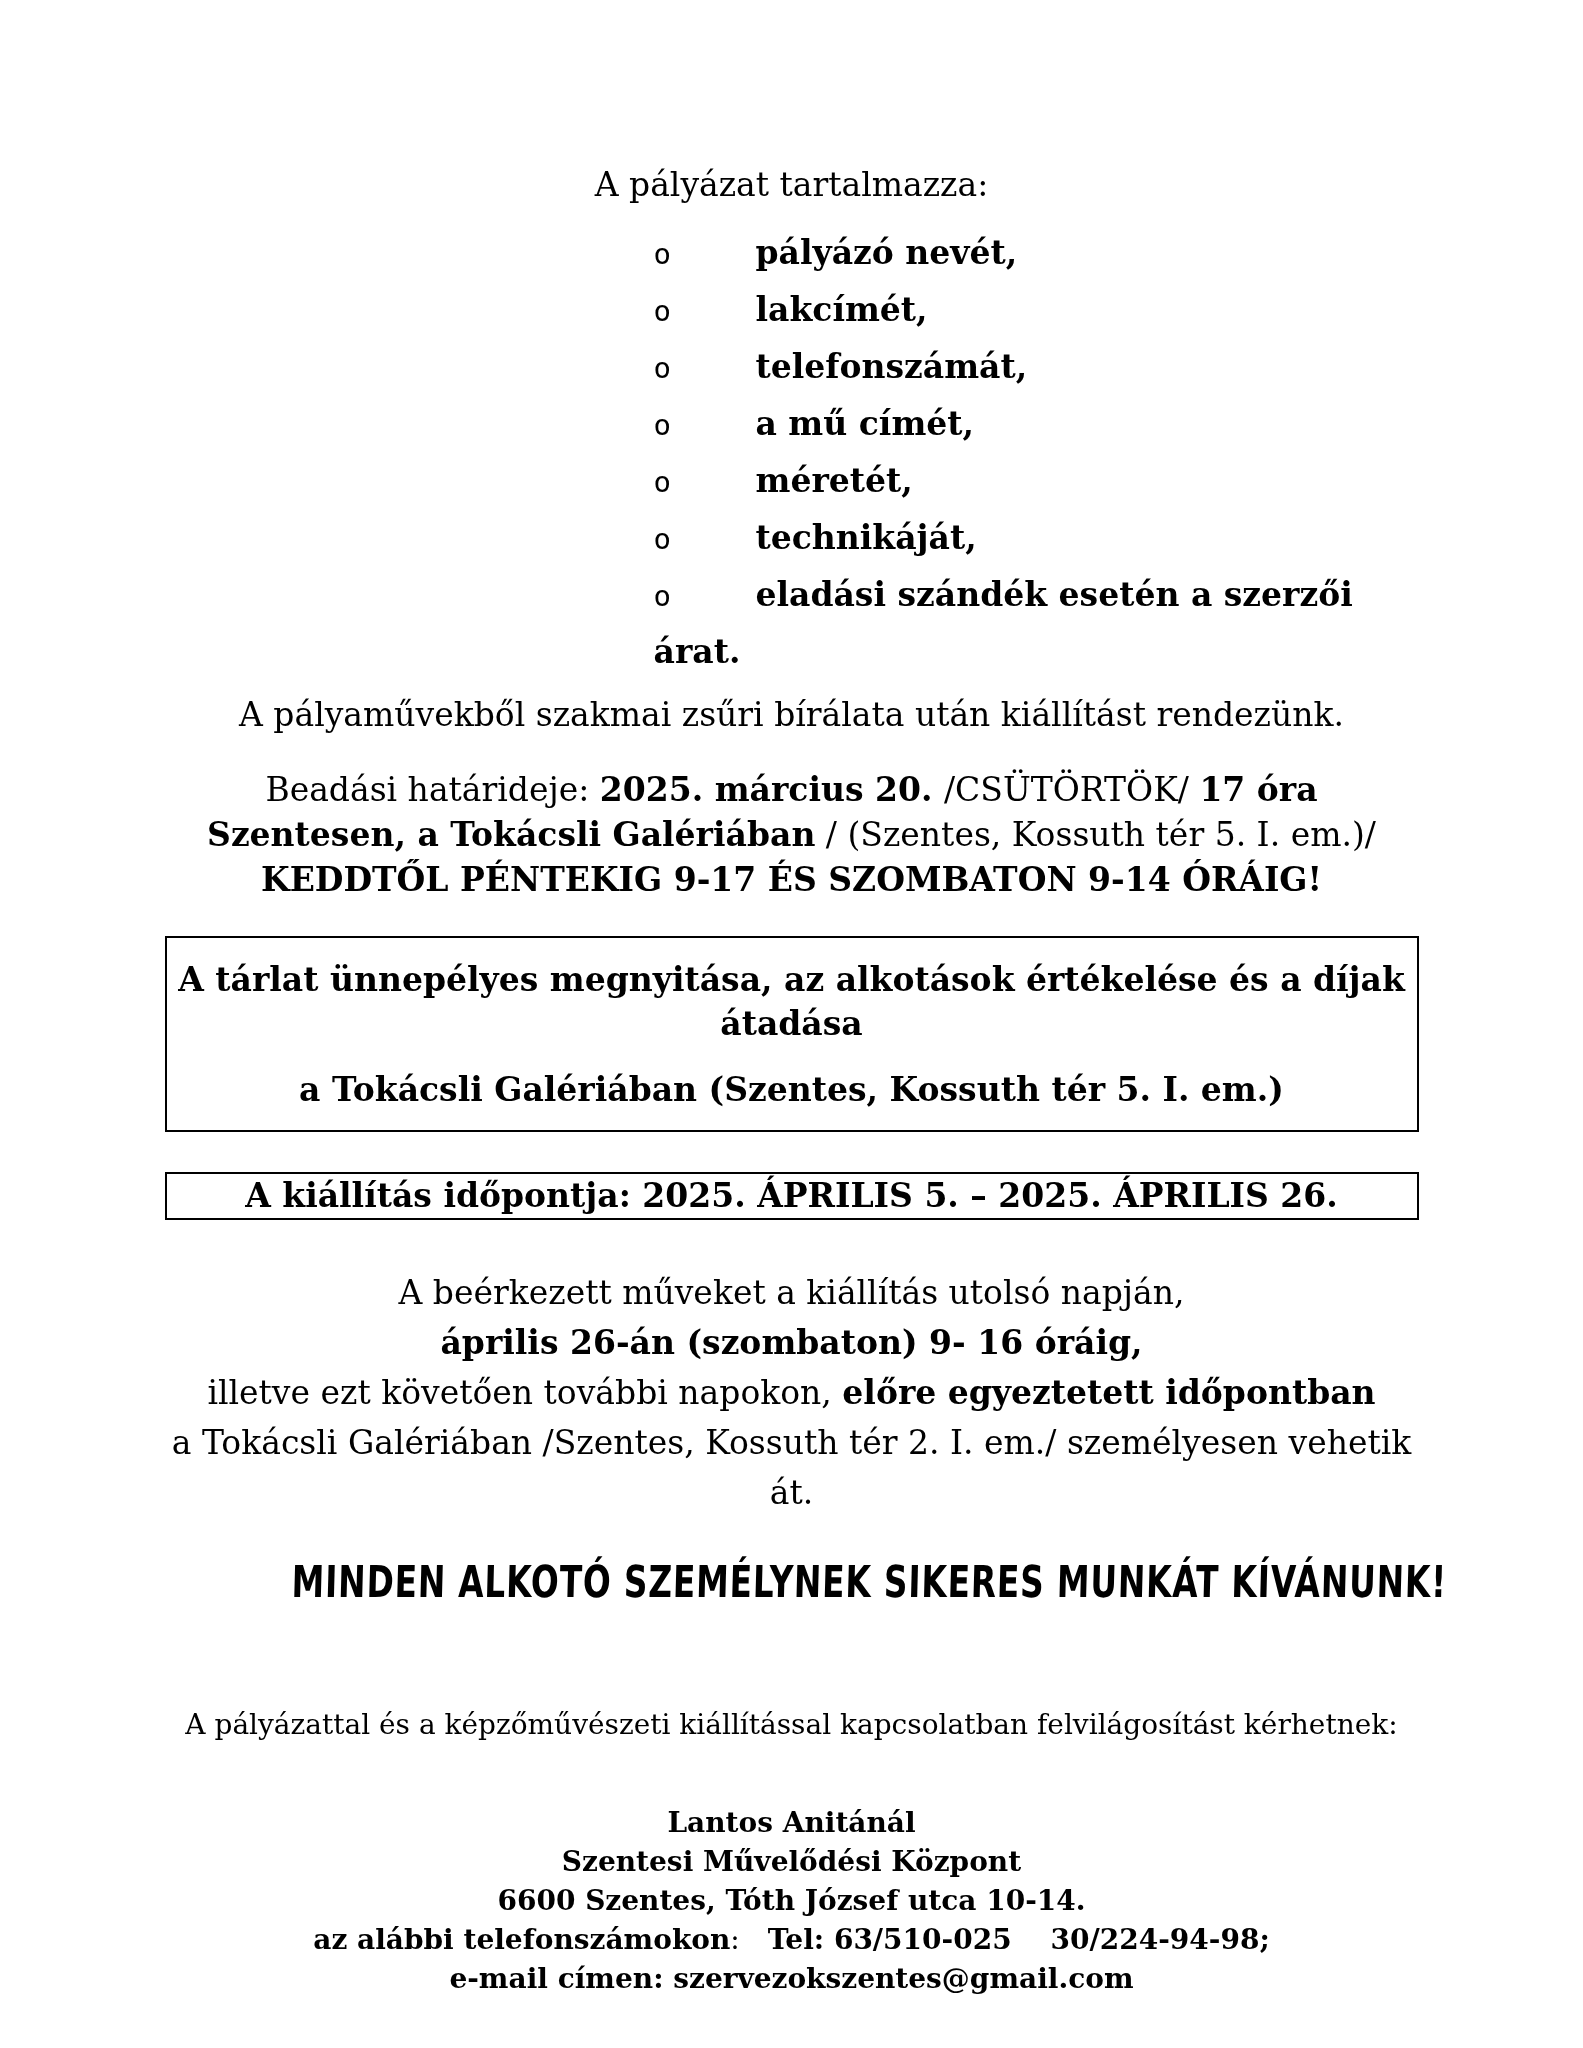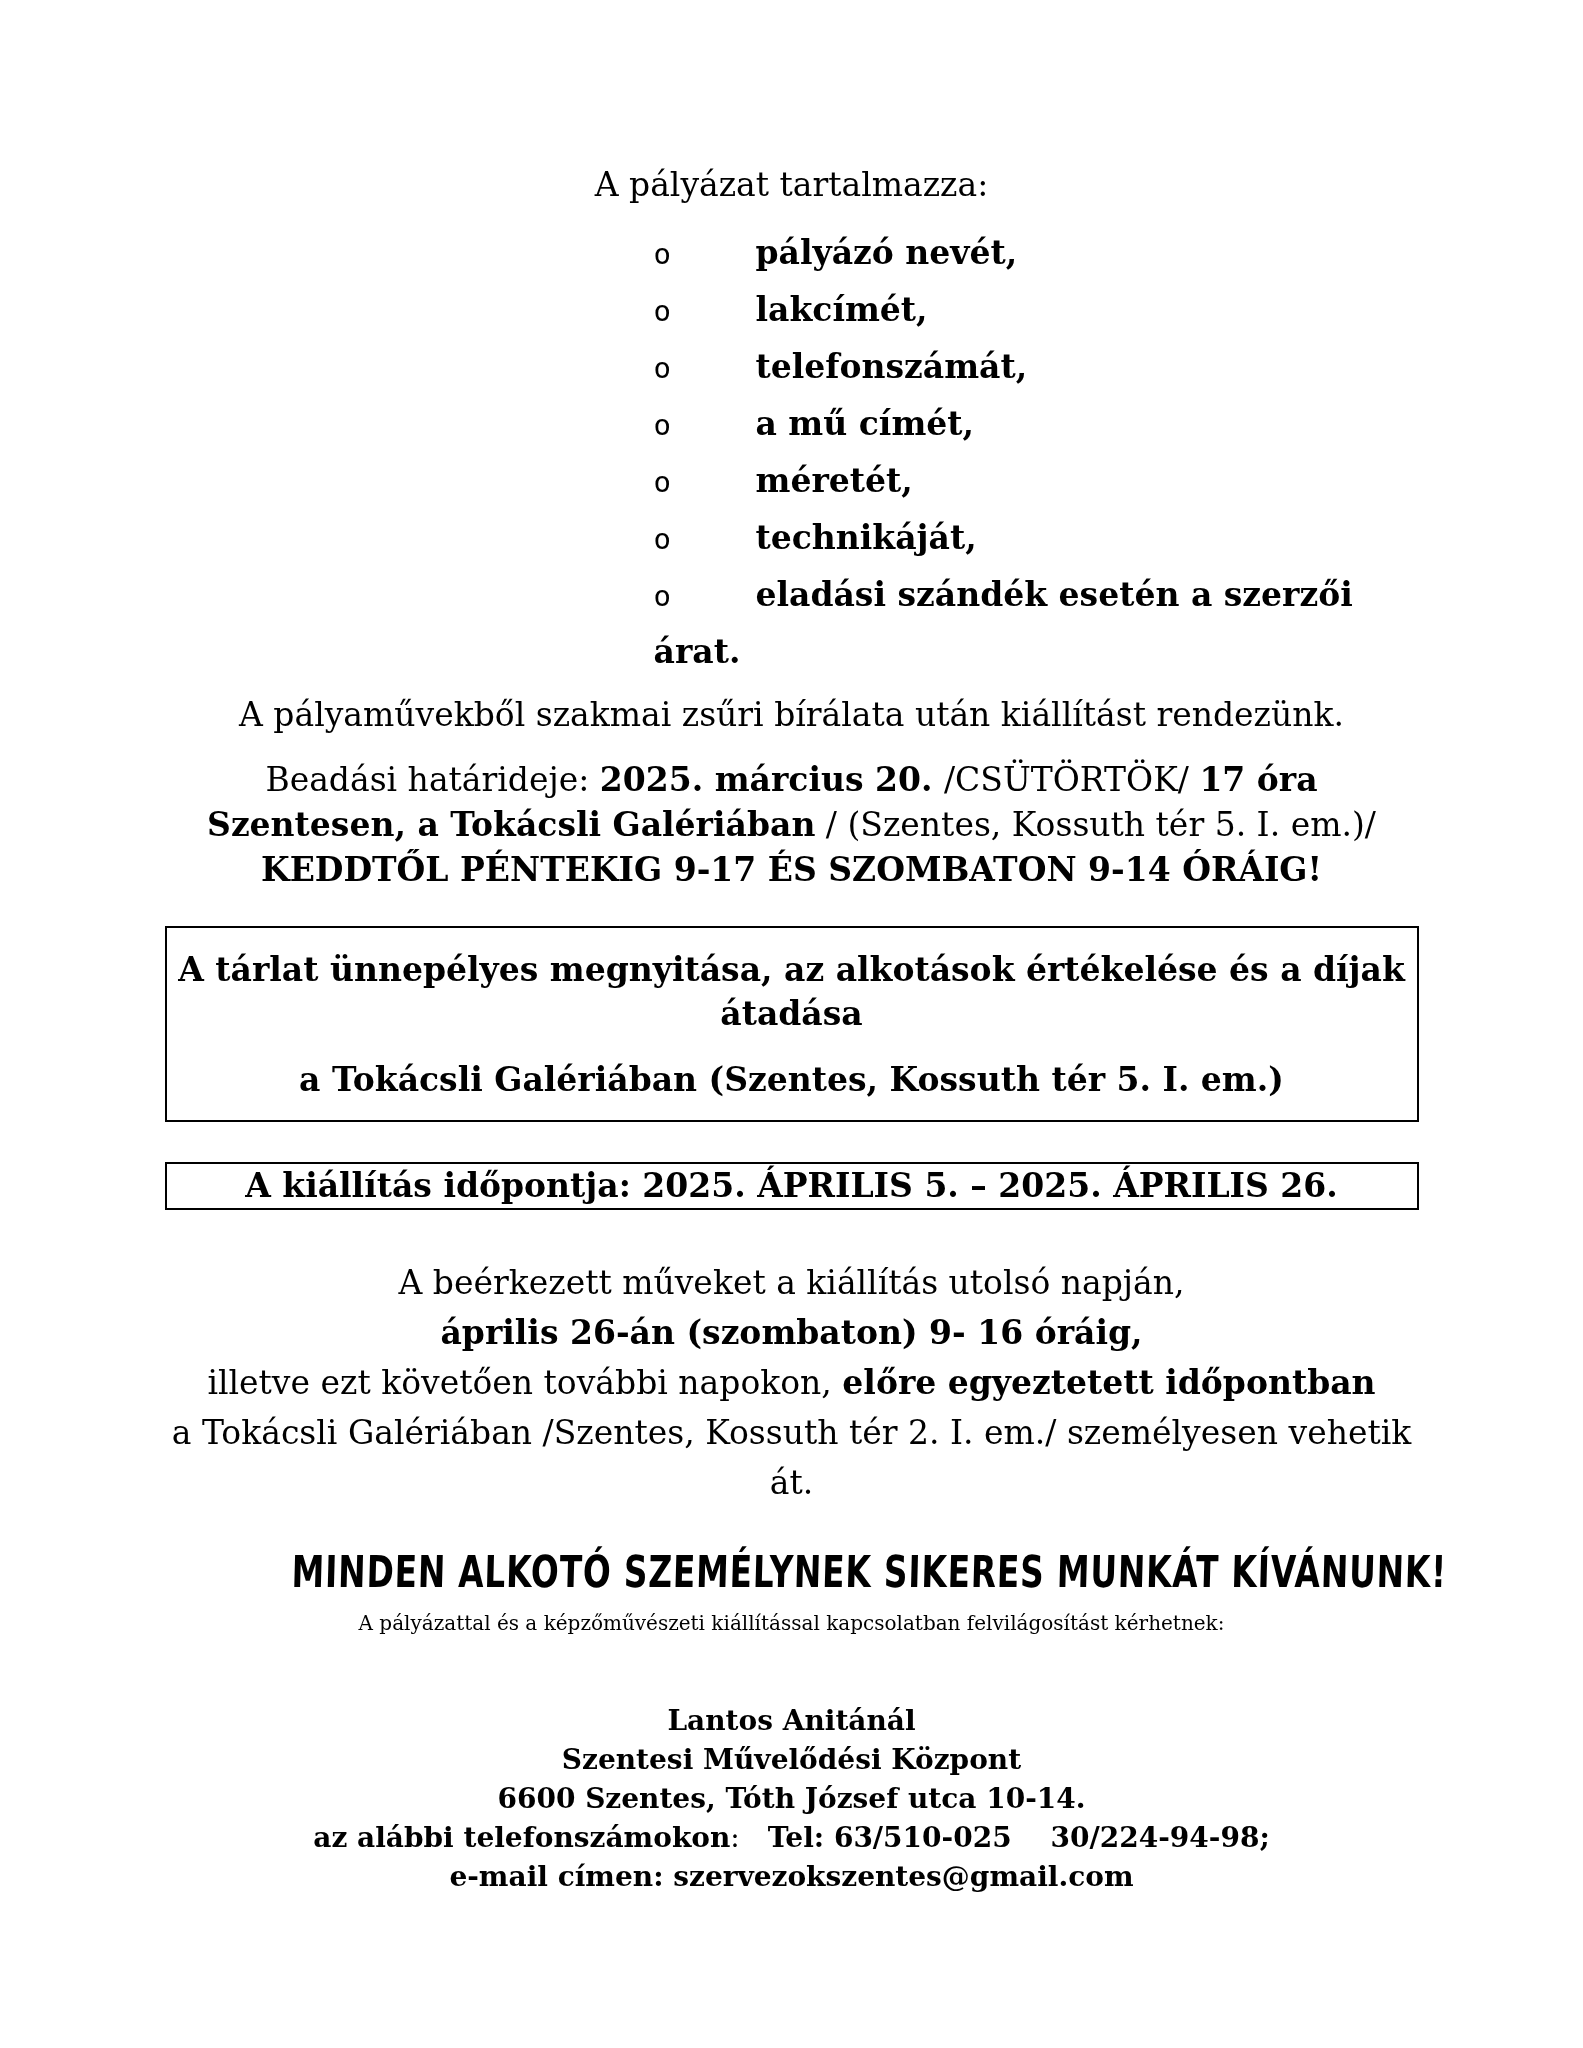--- a/index.html
+++ b/index.html
@@ -24,21 +24,21 @@
   .req-list { list-style: none; margin-top: 18px; }
   .req-list li { line-height: 55px; padding-left: 489px; font-weight: bold; }
   .req-list .marker {
     display: inline-block; width: 102px;
     font-family: "DejaVu Sans Mono", monospace;
     font-weight: normal; font-size: 29px;
   }
 
   .jury-note { line-height: 44px; margin-top: 14px; text-align: center; }
 
-  .deadline { margin-top: 20px; line-height: 45px; text-align: center; }
+  .deadline { margin-top: 30px; line-height: 45px; text-align: center; }
 
   .box {
     border: 2px solid #000000;
     margin-top: 34px;
     padding: 12px 10px 10px 10px;
     text-align: center;
   }
   .box .bl { line-height: 44px; margin: 8px 0 22px 0; font-weight: bold; }
   .box .bl:last-child { margin-bottom: 8px; }
 
@@ -51,21 +51,21 @@
   .wish {
     display: inline-block;
     font-family: "DejaVu Sans", sans-serif;
     font-weight: bold;
     font-size: 40px;
     transform: scale(0.82, 1.1) skewX(-2deg);
     letter-spacing: 1px;
     white-space: nowrap;
   }
 
-  .contact-intro { font-size: 20px; line-height: 40px; text-align: center; }
+  .contact-intro { margin-top: 92px; font-size: 28px; line-height: 40px; text-align: center; }
 
   .contact {
     margin-top: 58px;
     font-size: 28px;
     line-height: 39px;
     text-align: center;
     font-weight: bold;
   }
   .contact .colon { font-weight: normal; margin-right: 28px; }
 </style>

